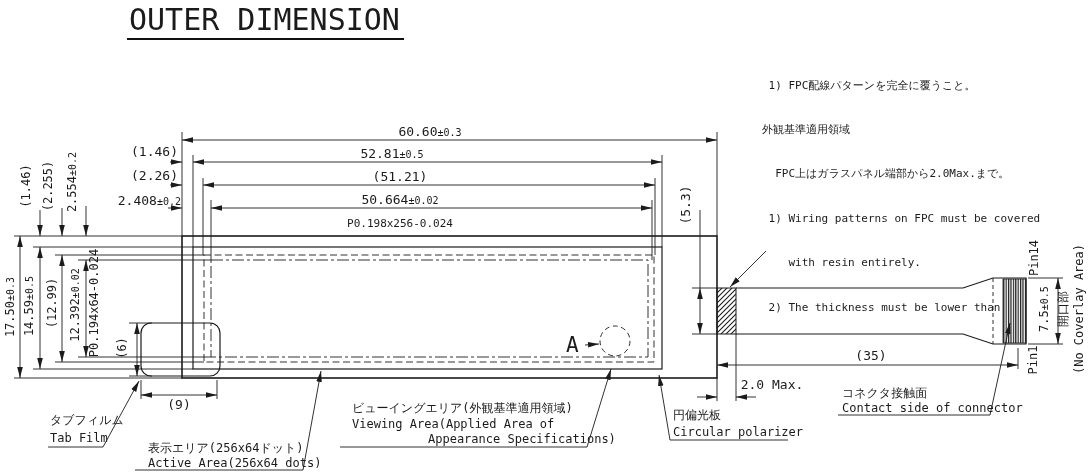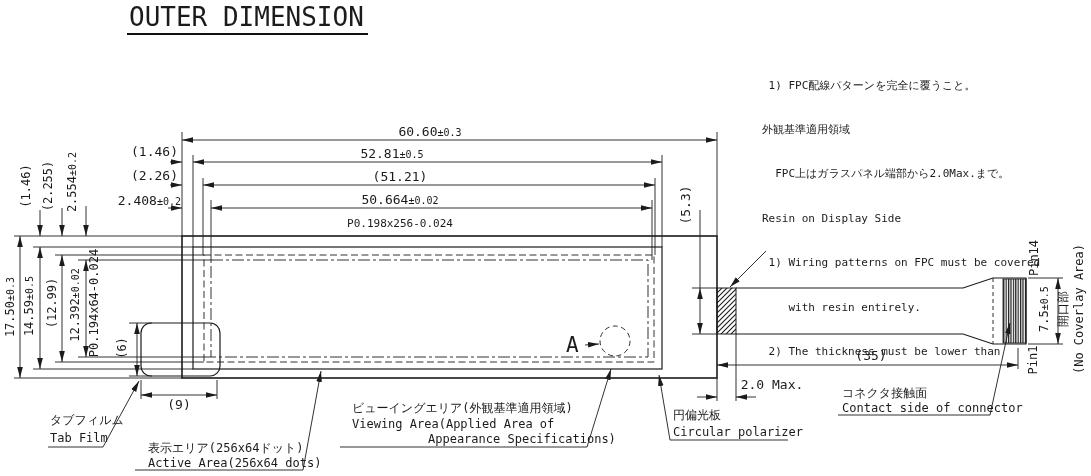--- a/index.html
+++ b/index.html
@@ -1,18 +1,18 @@
 <!DOCTYPE html>
 <html><head>
 <meta charset="utf-8">
 <style>
   html,body{margin:0;padding:0;background:#ffffff;}
   #stage{position:relative;width:1091px;height:476px;background:#fff;overflow:hidden;
          font-family:"DejaVu Sans Mono",monospace;color:#1b1b1b;}
-  #title{position:absolute;left:127px;top:2px;font-size:26px;letter-spacing:0px;
+  #title{position:absolute;left:127px;top:2px;font-size:30px;letter-spacing:0px;
          border-bottom:2.5px solid #111;padding:0 4px 1px 2px;white-space:pre;}
   #notes{position:absolute;left:762px;top:49px;font-size:11px;line-height:14.8px;white-space:pre;}
   svg{position:absolute;left:0;top:0;}
   svg text{fill:#1b1b1b;font-family:"DejaVu Sans Mono",monospace;font-size:13px;}
   text.tolhost tspan.tol{font-size:10px;}
   text.small{font-size:11px;}
   text.rot{font-size:12px;}
   text.big{font-size:21px;}
   .thin{stroke:#1b1b1b;stroke-width:0.9;fill:none;}
   .med{stroke:#1b1b1b;stroke-width:1.2;fill:none;}
@@ -22,21 +22,20 @@
 <body>
 
 <div id="stage">
 
   <div id="title">OUTER DIMENSION</div>
 
   <div id="notes">
     <div> 1) FPC配線パターンを完全に覆うこと。</div>
     <div>外観基準適用領域</div>
     <div>  FPC上はガラスパネル端部から2.0Max.まで。</div>
-    <div>Resin on Display Side</div>
     <div> 1) Wiring patterns on FPC must be covered</div>
     <div>    with resin entirely.</div>
     <div> 2) The thickness must be lower than</div>
     
     
     
     
   </div>
 
   <svg width="1091" height="476" viewBox="0 0 1091 476">

